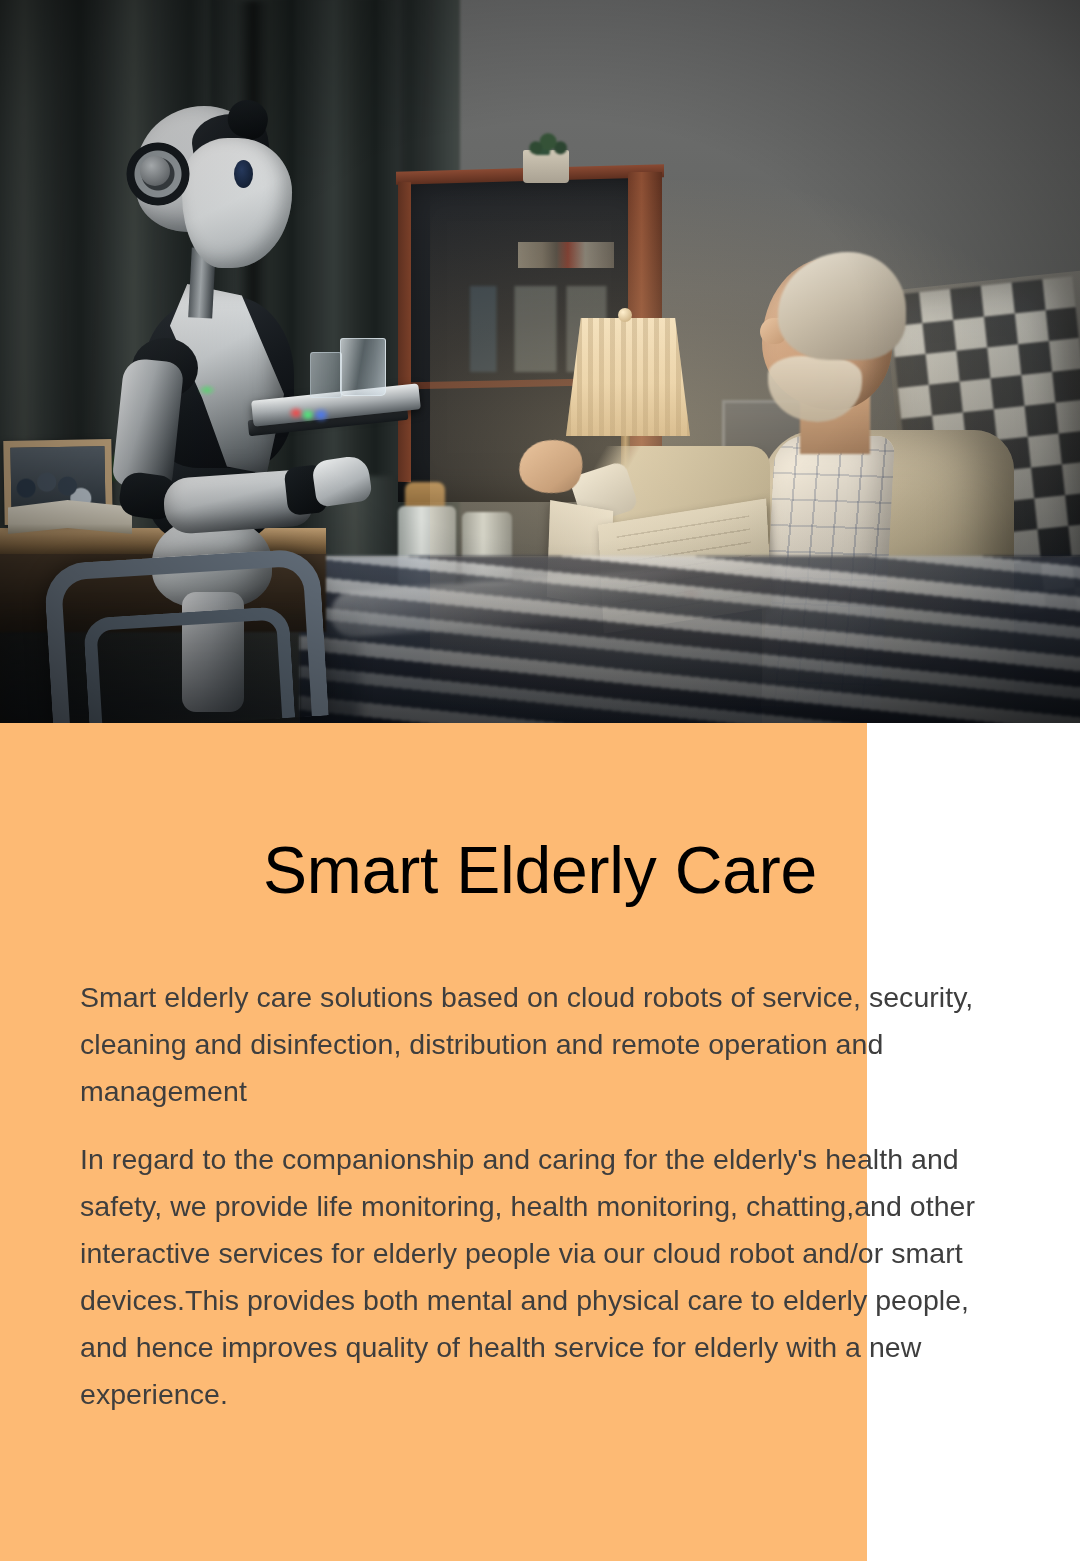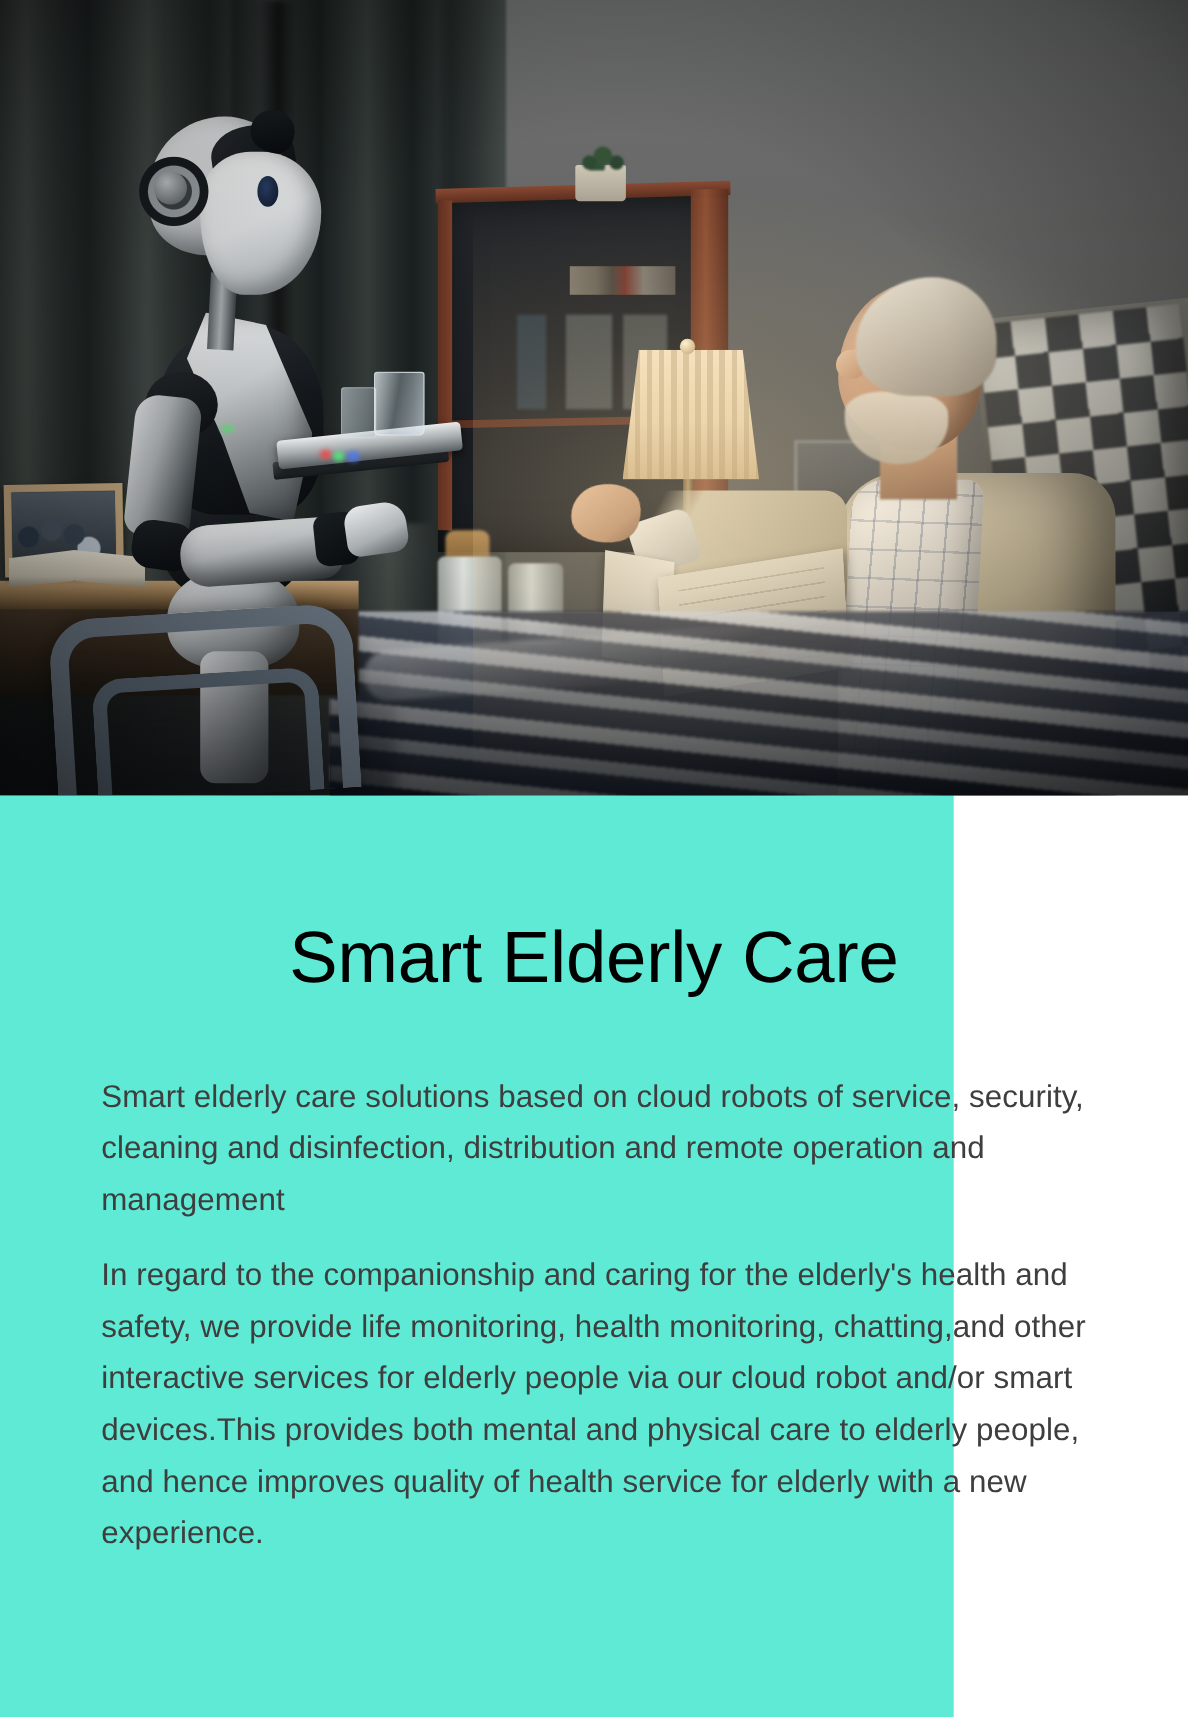--- a/index.html
+++ b/index.html
@@ -12,21 +12,21 @@
     height: 1561px;
     overflow: hidden;
     font-family: "Liberation Sans", sans-serif;
     -webkit-font-smoothing: antialiased;
   }
 
   .page {
     position: relative;
     width: 867px;
     height: 1561px;
-    background: #5eead4;
+    background: #fdba74;
   }
 
   
   .hero {
     position: relative;
     width: 1080px;
     height: 723px;
     overflow: hidden;
     background: #1b2024;
   }
@@ -598,21 +598,21 @@
     font-weight: 400;
     line-height: 1;
     color: #000000;
     letter-spacing: -0.2px;
   }
   .body-wrap {
     margin: 0;
     padding: 0 70px 0 76px;
   }
   .para {
-    margin: 16px;
+    margin: 4px;
     font-size: 28.5px;
     line-height: 47px;
     color: #3e3e3e;
     letter-spacing: 0.05px;
   }
   .para.first { margin-top: 71px; }
   .para.second { margin-top: 21px; }
 </style>
 </head>
 <body>

